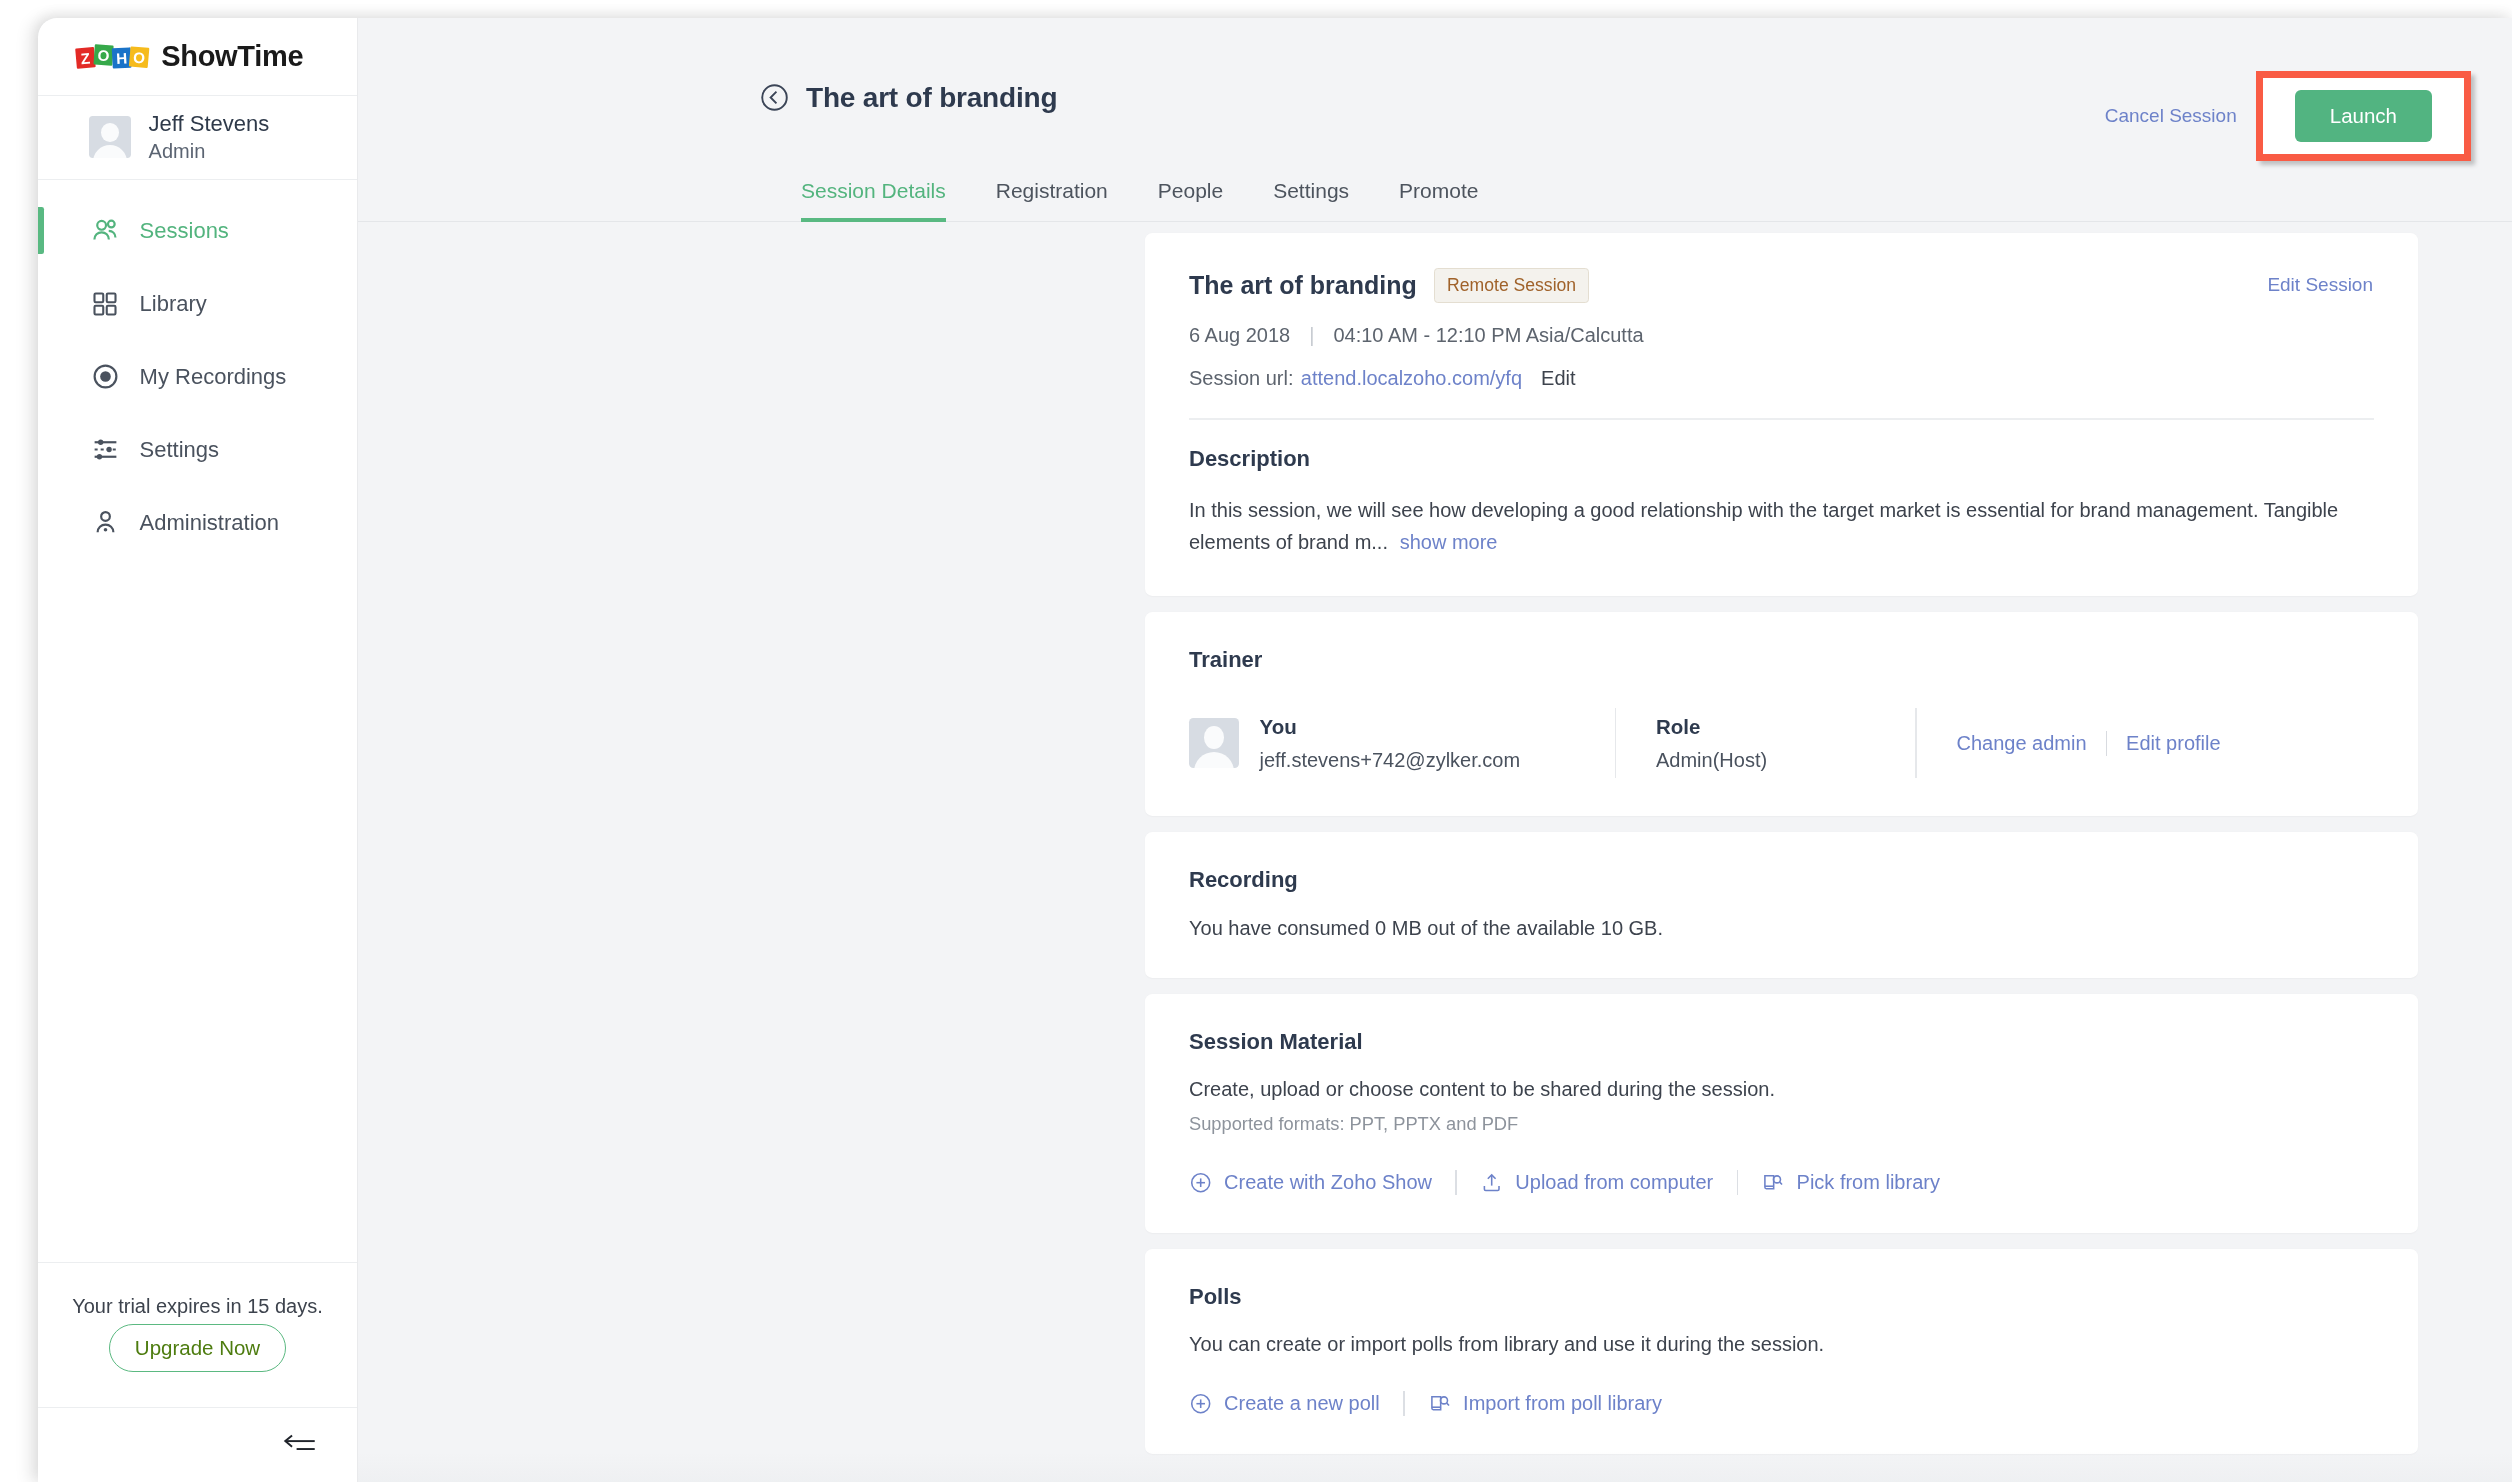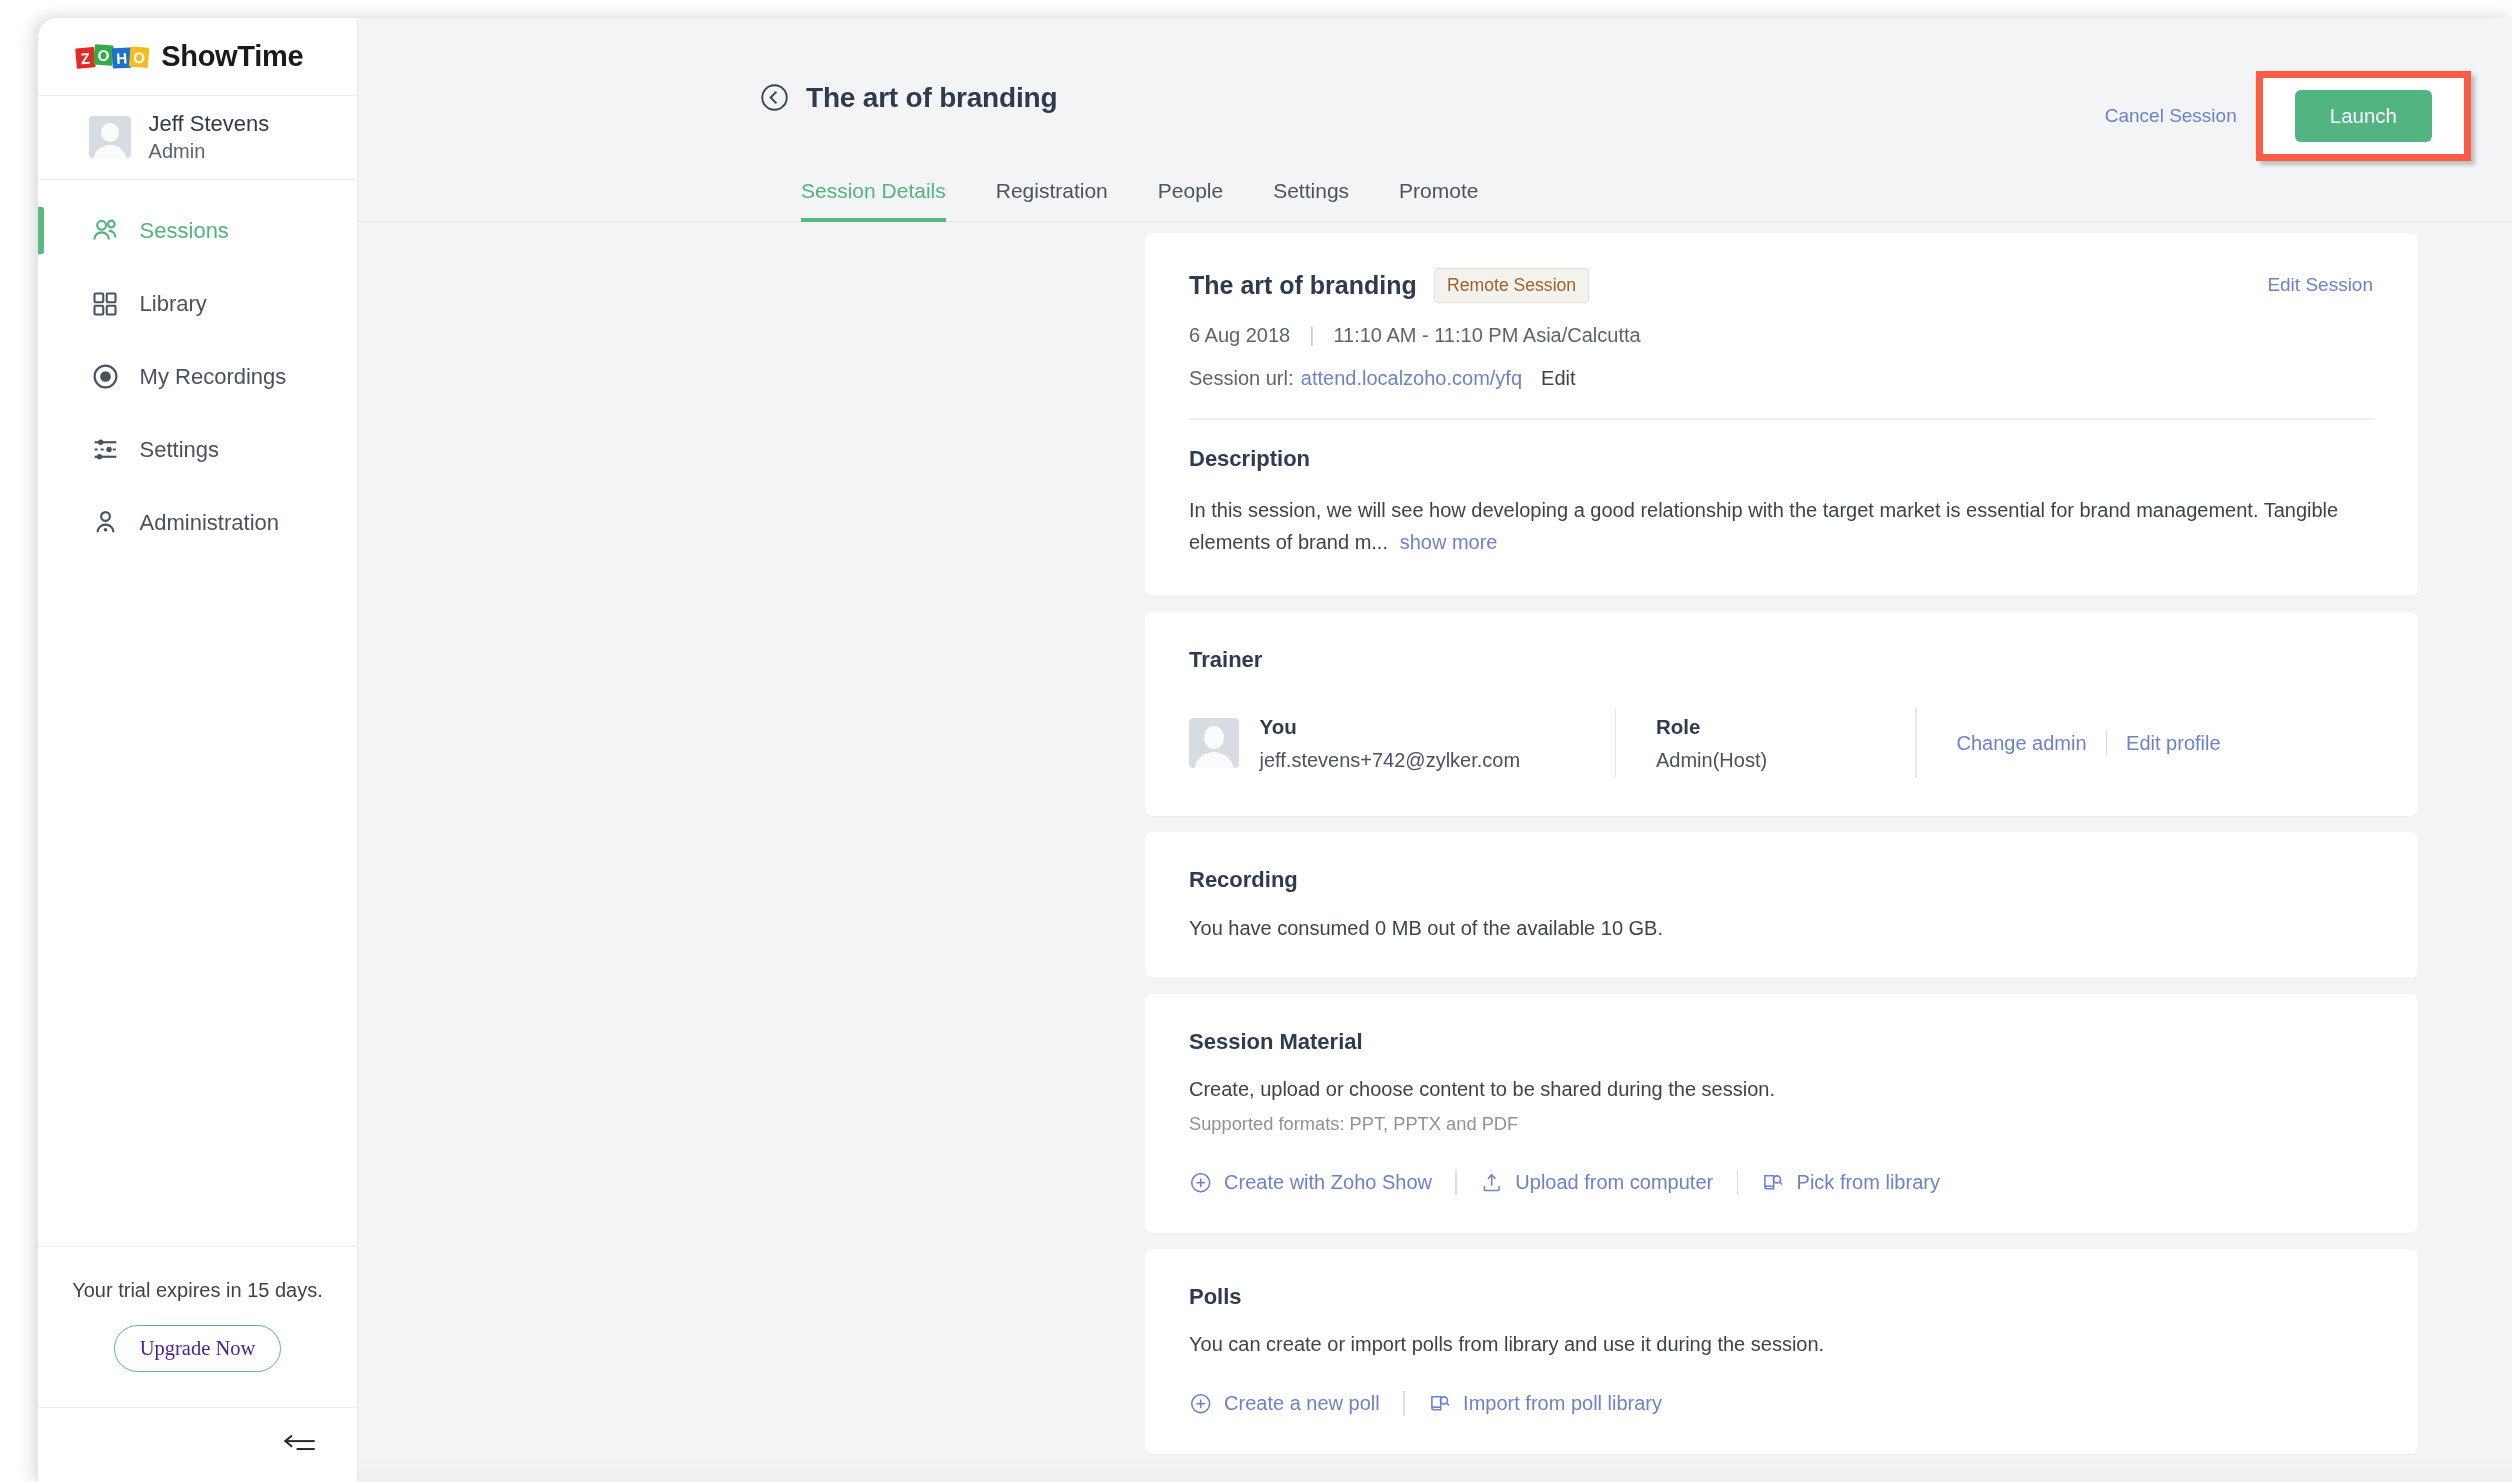--- a/index.html
+++ b/index.html
@@ -92,29 +92,29 @@
   .sidebar-spacer { flex: 1; }
 
   .trial {
     border-top: 1.5px solid #eceef0;
     padding: 32px 0 35px;
     text-align: center;
   }
   .trial-text { font-size: 20px; color: #3d434d; }
   .upgrade-btn {
     display: inline-block;
-    margin-top: 23px;
+    margin-top: 6px;
     border: 1.5px solid #5bb981;
-    color: #4c1d95;
+    color: #4d7c0f;
     background: #ffffff;
     font-size: 20.5px;
     padding: 11px 25px;
     border-radius: 26px;
     cursor: pointer;
-    font-family: Liberation Serif, serif;
+    font-family: Liberation Sans, sans-serif;
   }
   .sidebar-footer {
     border-top: 1.5px solid #eceef0;
     height: 76px;
     display: flex; align-items: center; justify-content: flex-end;
     padding-right: 40px;
   }
   .collapse-icon { cursor: pointer; }
 
   
@@ -406,21 +406,21 @@
       <div class="card" style="margin-top:11.7px;">
         <div class="sess-head">
           <span class="sess-title">The art of branding</span>
           <span class="badge">Remote Session</span>
         </div>
         <span class="edit-session">Edit Session</span>
 
         <div class="sess-meta">
           <span>6 Aug 2018</span>
           <span class="sep">|</span>
-          <span>11:10 AM - 11:10 PM Asia/Calcutta</span>
+          <span>04:10 AM - 12:10 PM Asia/Calcutta</span>
         </div>
 
         <div class="sess-url">
           <span>Session url:</span>
           <span class="link">attend.localzoho.com/yfq</span>
           <span class="edit">Edit</span>
         </div>
 
         <div class="divider"></div>
 

